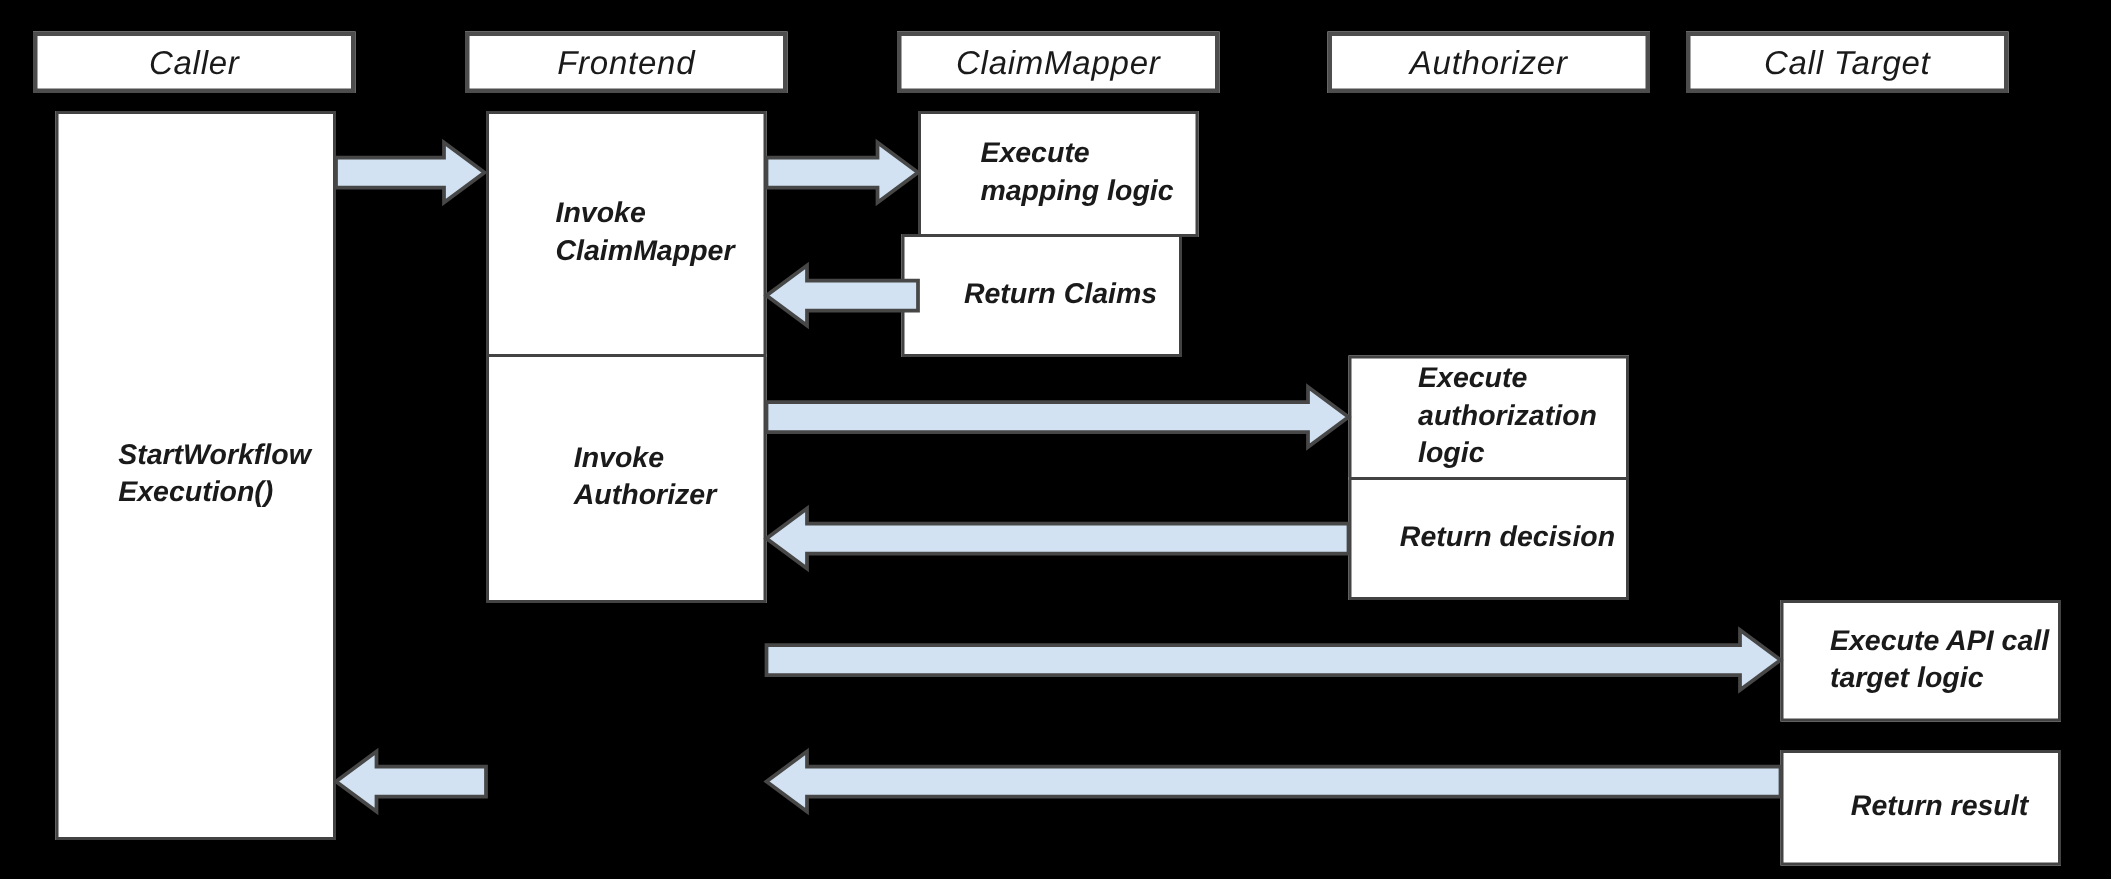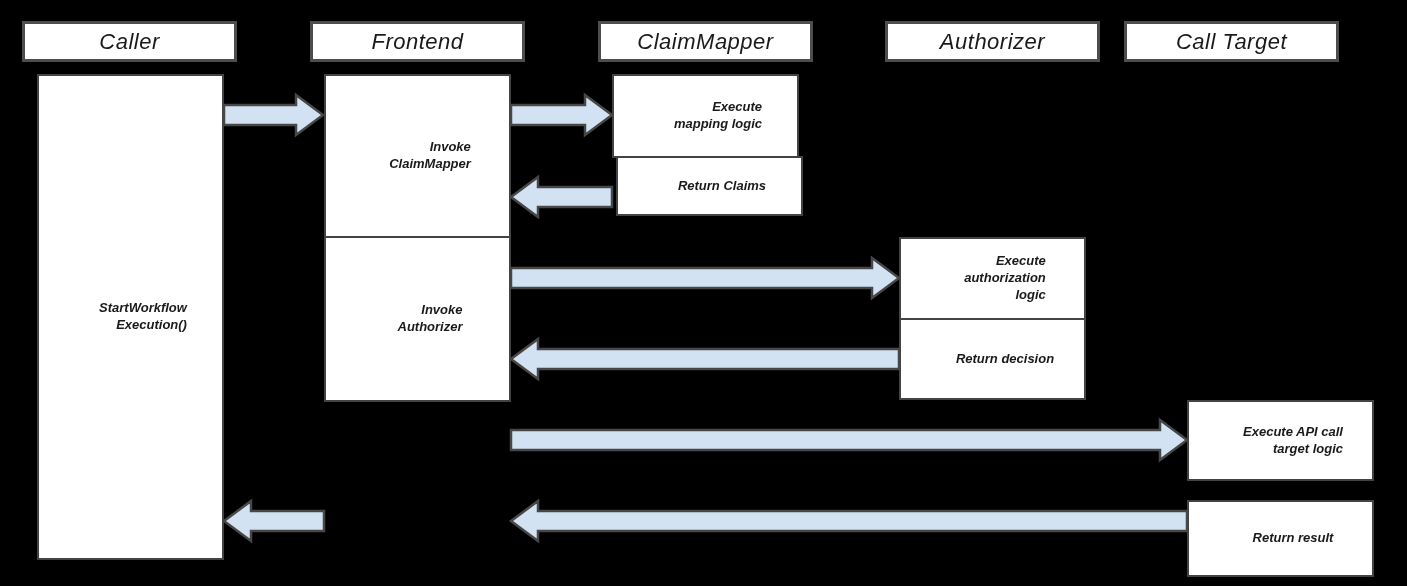--- a/index.html
+++ b/index.html
@@ -44,37 +44,37 @@
 
   
   .box {
     position: absolute;
     width: 187px;
     background: var(--box-fill, #fff);
     border: 2px solid var(--box-border, #434343);
     display: flex;
     align-items: center;
     justify-content: center;
-    text-align: right;
-    font-size: 13px;
+    text-align: left;
+    font-size: 19px;
     font-weight: 700;
     line-height: 1.3;
     color: var(--text, #1a1a1a);
     white-space: pre-line;
     padding-left: 25px;
   }
 
   .box-caller { left: 37px;   top: 74px;  height: 486px; }
 
   .box-fe1    { left: 324px;  top: 74px;  height: 164px; }
   .box-fe2    { left: 324px;  top: 236px; height: 166px; }
   .box-fe3    { left: 324px;  top: 400px; height: 160px; }
 
   .box-cm1    { left: 612px;  top: 74px;  height: 84px; }
-  .box-cm2    { left: 616px;  top: 156px; height: 60px; }
+  .box-cm2    { left: 601px;  top: 156px; height: 82px; }
 
   .box-au1    { left: 899px;  top: 237px; height: 83px; }
   .box-au2    { left: 899px;  top: 318px; height: 82px; }
 
   .box-ct1    { left: 1187px; top: 400px; height: 81px; }
   .box-ct2    { left: 1187px; top: 500px; height: 77px; }
 
   
   svg.arrows {
     position: absolute;

